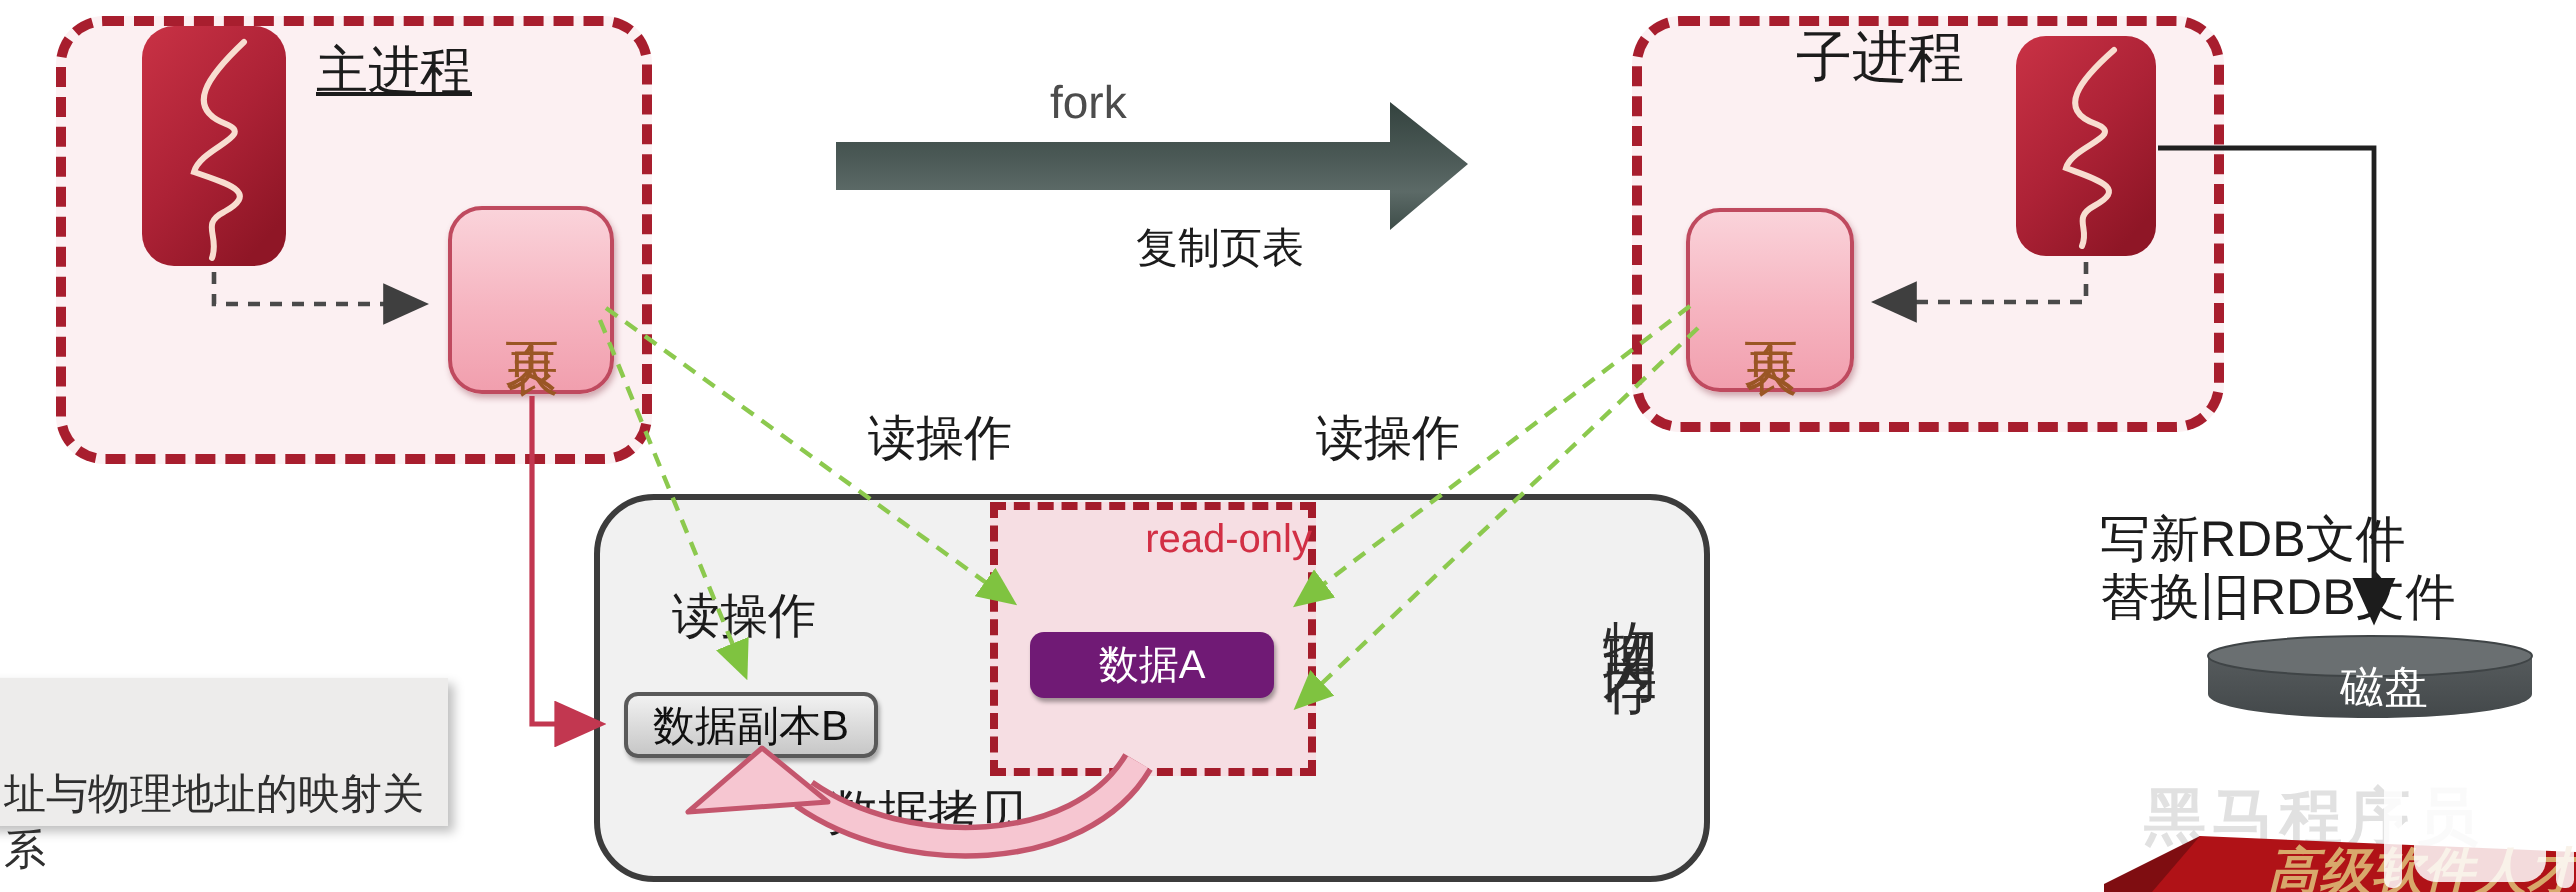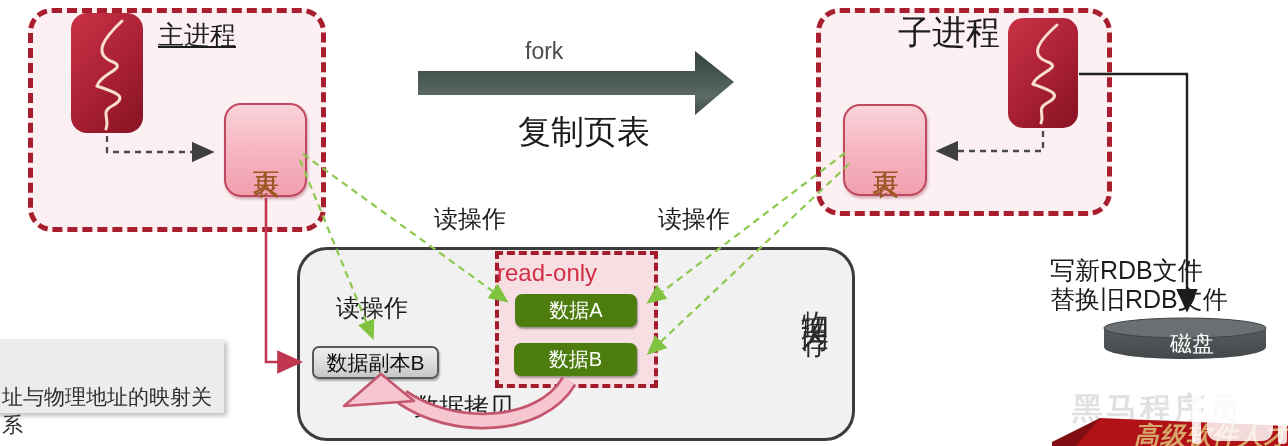--- a/index.html
+++ b/index.html
@@ -20,23 +20,24 @@
     color:#9a5624;font-size:27px;line-height:1.15;box-sizing:border-box;
   }
   .vtext{writing-mode:vertical-rl;text-orientation:upright;}
   .mem-box{
     background:#f1f1f1;border:3.5px solid #3c3c3c;border-radius:30px;box-sizing:border-box;
   }
   .ro-box{
     background:#f6dee3;border:4px dashed #a41c2b;box-sizing:border-box;
   }
   .datachip{
-    background:#4d7c0f;border-radius:7px;color:#fff;font-size:20px;
+    background:#701a75;border-radius:7px;color:#fff;font-size:20px;
     display:flex;align-items:center;justify-content:center;
     box-shadow:1px 2px 2px rgba(0,0,0,.35);
+    margin-top:22px;
   }
   .copychip{
     background:linear-gradient(180deg,#f1f1f1,#c7c7c7);
     border:2px solid #595959;border-radius:7px;color:#101010;font-size:21px;
     display:flex;align-items:center;justify-content:center;box-sizing:border-box;
     box-shadow:1px 2px 2px rgba(0,0,0,.3);
   }
   .tooltip{
     background:#edeceb;box-shadow:3px 3px 5px rgba(0,0,0,.25);
     color:#2f2f2f;font-size:21px;box-sizing:border-box;
@@ -92,56 +93,53 @@
       </defs>
       <rect x="1" y="1" width="72" height="120" rx="16" fill="url(#gradRedis1)"></rect>
       <path d="M52,9 C34,26 22,42 43,50 C58,56 30,62 27,74 C44,80 60,84 42,94 C30,100 40,106 36,117" fill="none" stroke="#f8ddd0" stroke-width="3" stroke-linecap="round"></path>
     </svg>
   </div>
   <div class="abs ptable" style="left:224px;top:103px;width:83px;height:94px;">
     <span class="vtext">页表</span>
   </div>
 
   <div class="abs proc-box" style="left:816px;top:8px;width:296px;height:208px;"></div>
-  <div class="abs lbl" style="left:898px;top:10px;font-size:34px;">子进程</div>
+  <div class="abs lbl" style="left:898px;top:10px;font-size:28px;">子进程</div>
   <div class="abs" style="left:1007px;top:17px;width:72px;height:112px;">
     <svg width="72" height="112" viewBox="0 0 72 112" style="position:static;">
       <defs>
         <linearGradient id="gradRedis2" x1="0" y1="0" x2="0.7" y2="1">
           <stop offset="0" stop-color="#c93245"></stop>
           <stop offset="0.55" stop-color="#ad2236"></stop>
           <stop offset="1" stop-color="#8f1626"></stop>
         </linearGradient>
       </defs>
       <rect x="1" y="1" width="70" height="110" rx="15" fill="url(#gradRedis2)"></rect>
       <path d="M50,8 C33,23 21,38 41,45 C56,51 29,56 26,67 C42,73 57,77 40,86 C29,92 38,97 34,106" fill="none" stroke="#f8ddd0" stroke-width="3" stroke-linecap="round"></path>
     </svg>
   </div>
   <div class="abs ptable" style="left:843px;top:104px;width:84px;height:92px;">
     <span class="vtext">页表</span>
   </div>
 
   <div class="abs lbl" style="left:525px;top:38px;width:84px;text-align:left;font-size:23px;color:#4c4c4c;">fork</div>
-  <div class="abs lbl" style="left:518px;top:110px;width:134px;text-align:left;font-size:33px;">复制页表</div>
+  <div class="abs lbl" style="left:518px;top:110px;width:134px;text-align:right;font-size:21px;">复制页表</div>
 
   <div class="abs lbl" style="left:434px;top:203px;font-size:24px;">读操作</div>
   <div class="abs lbl" style="left:658px;top:203px;font-size:24px;">读操作</div>
 
   <div class="abs mem-box" style="left:297px;top:247px;width:558px;height:194px;"></div>
   <div class="abs lbl vtext" style="left:797px;top:289px;font-size:27px;letter-spacing:7px;color:#2a2a2a;">物理内存</div>
   <div class="abs lbl" style="left:336px;top:292px;font-size:24px;">读操作</div>
 
   <div class="abs ro-box" style="left:495px;top:251px;width:163px;height:137px;"></div>
-  <div class="abs" style="left:497px;top:259px;width:159px;text-align:left;font-size:24px;color:#d22f44;">read-only</div>
+  <div class="abs" style="left:497px;top:259px;width:159px;text-align:right;font-size:20px;color:#d22f44;">read-only</div>
 
   <div class="abs datachip" style="left:515px;top:294px;width:122px;height:33px;">
     <span>数据A</span>
-  </div>
-  <div class="abs datachip" style="left:514px;top:343px;width:123px;height:33px;">
-    <span>数据B</span>
   </div>
   <div class="abs copychip" style="left:312px;top:346px;width:127px;height:33px;">
     <span>数据副本B</span>
   </div>
   <div class="abs lbl" style="left:414px;top:390px;font-size:25px;">数据拷贝</div>
 
   <div class="abs lbl" style="left:1050px;top:256px;font-size:25px;line-height:29px;">
     <span style="display:block;">写新RDB文件</span>
     <span style="display:block;">替换旧RDB文件</span>
   </div>

